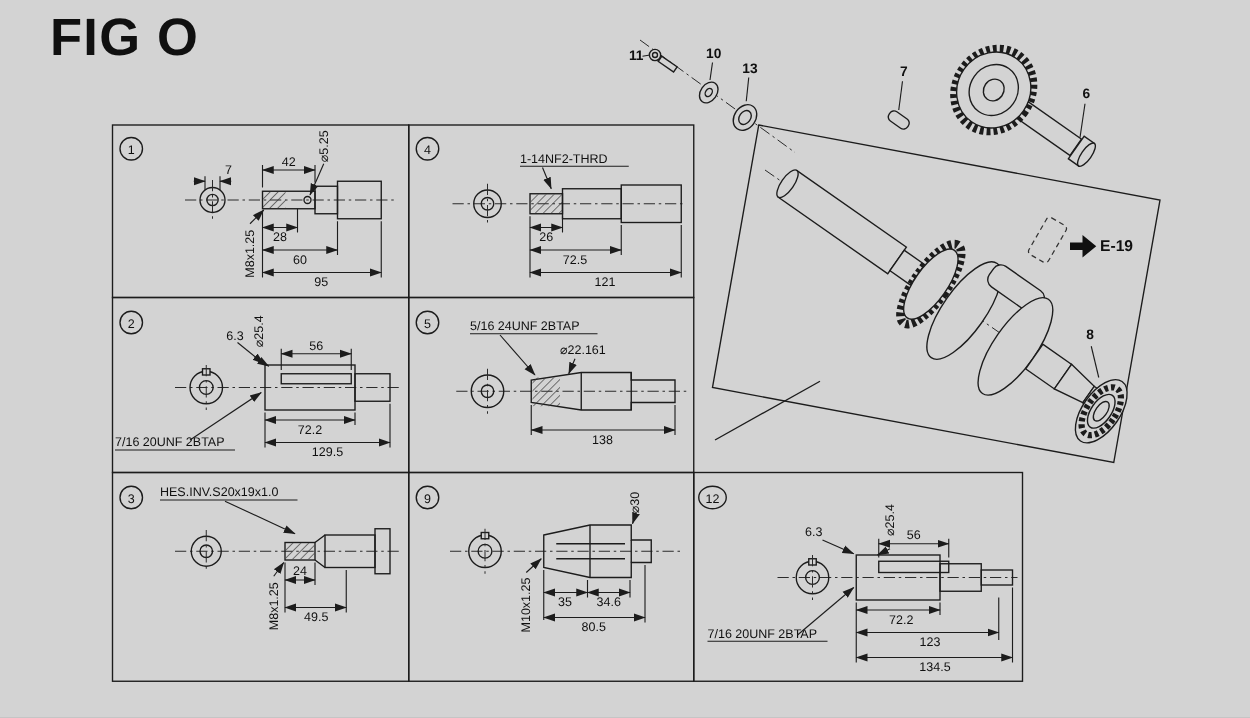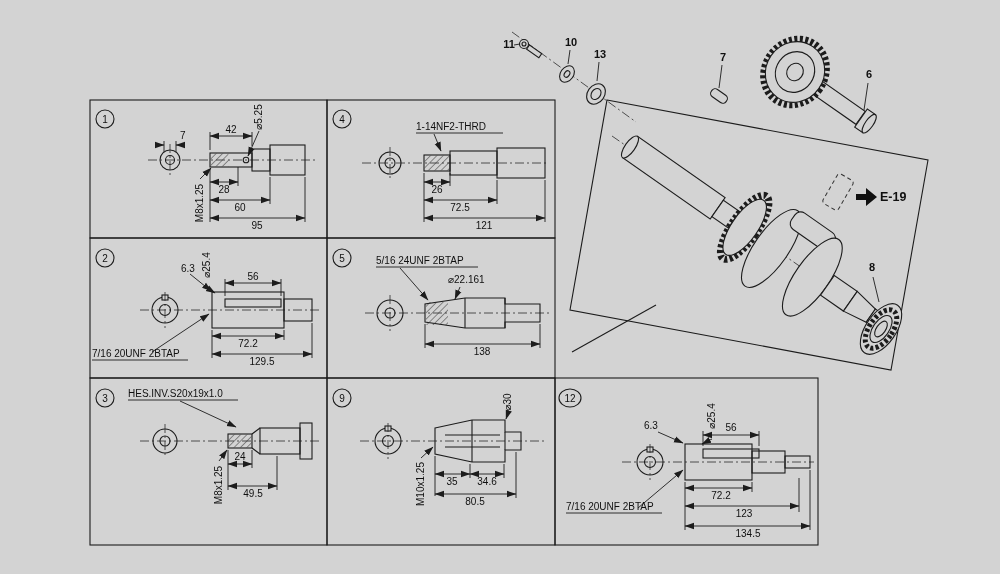--- a/index.html
+++ b/index.html
@@ -14,20 +14,21 @@
   .teeth{fill:none;stroke:#1c1c1c;stroke-dasharray:3 2.4;}
   text{font-family:"Liberation Sans","DejaVu Sans",sans-serif;font-size:10px;fill:#101010;}
   .tm{text-anchor:middle;}
   .call{font-size:11px;font-weight:bold;}
   .ref{font-size:12.5px;font-weight:bold;}
 </style>
 </head>
 <body>
 
 <div class="stage">
+  <div class="title">FIG O</div>
 
   <svg width="1000" height="574" viewBox="0 0 1000 574">
     <defs>
       <marker id="arr" viewBox="0 0 10 8" markerWidth="10" markerHeight="8" refX="9" refY="4" orient="auto-start-reverse" markerUnits="userSpaceOnUse">
         <path d="M0,0.8 L9.5,4 L0,7.2 Z" fill="#1c1c1c"></path>
       </marker>
       <pattern id="hatch" width="4.5" height="4.5" patternUnits="userSpaceOnUse" patternTransform="rotate(45)">
         <line x1="0" y1="0" x2="0" y2="4.5" stroke="#333" stroke-width="1"></line>
       </pattern>
     </defs>

